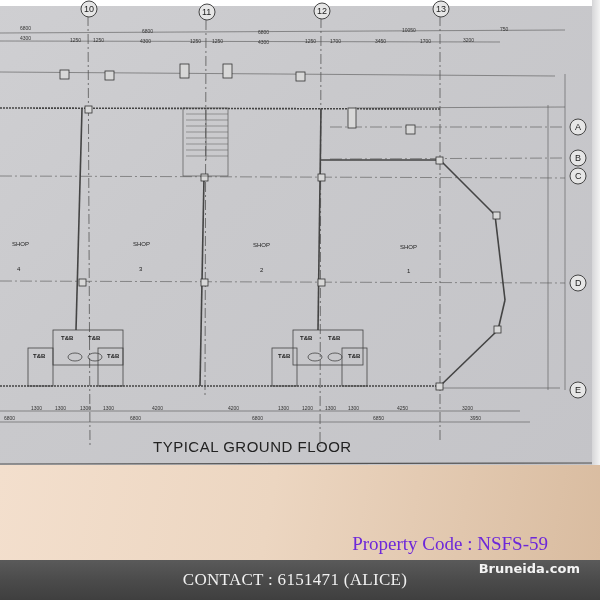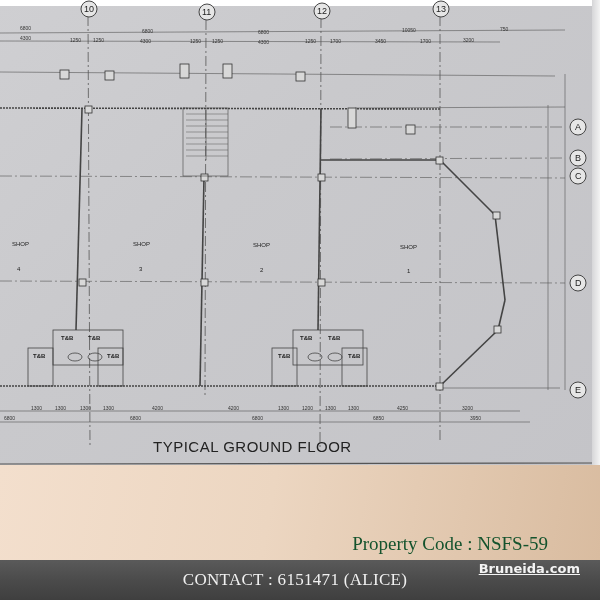--- a/index.html
+++ b/index.html
@@ -8,24 +8,24 @@
   .plan { position:absolute; left:0; top:0; width:600px; height:465px; background:linear-gradient(135deg,#cfcfd2 0%,#c9c9cc 40%,#c4c4c8 100%); overflow:hidden; }
   .plan-top-white { position:absolute; left:0; top:0; width:600px; height:6px; background:#ffffff; }
   .plan-right-white { position:absolute; right:0; top:0; width:8px; height:465px; background:linear-gradient(90deg,#d6d6d8,#f3f3f3); }
   .plan svg { position:absolute; left:0; top:0; }
   .dim { font-family:"Liberation Sans", sans-serif; font-size:5px; fill:#333; }
   .room { font-family:"Liberation Sans", sans-serif; font-size:6px; fill:#222; }
   .grid-lbl { font-family:"Liberation Sans", sans-serif; font-size:9px; fill:#222; }
   .tb { font-family:"Liberation Sans", sans-serif; font-size:6px; fill:#222; font-weight:bold; }
   .title-text { font-family:"Liberation Sans", sans-serif; font-size:15px; fill:#222; letter-spacing:0.5px; }
   .beige { position:absolute; left:0; top:465px; width:600px; height:95px; background:linear-gradient(100deg,#f3dfcd 0%,#ecd6c1 45%,#d9bca0 100%); }
-  .prop-code { position:absolute; right:52px; top:533px; font-family:"Liberation Serif", serif; font-size:19px; color:#14532d; }
+  .prop-code { position:absolute; right:52px; top:533px; font-family:"Liberation Serif", serif; font-size:19px; color:#6d28d9; }
   .contact-bar { position:absolute; left:0; top:560px; width:600px; height:40px; background:linear-gradient(180deg,#5a5a5a 0%,#4b4b4b 50%,#3f3f3f 100%); }
   .contact { position:absolute; left:0; width:590px; text-align:center; top:570px; font-family:"Liberation Serif", serif; font-size:17px; color:#f1f1f1; letter-spacing:0.3px; }
-  .watermark { position:absolute; right:20px; top:561px; font-family:"DejaVu Sans", sans-serif; font-size:13px; color:#f4f4f4; font-weight:bold;text-decoration:underline; }
+  .watermark { position:absolute; right:20px; top:561px; font-family:"DejaVu Sans", sans-serif; font-size:13px; color:#f4f4f4; font-weight:bold; }
 </style>
 </head>
 <body>
 
 <div class="frame">
   <div class="plan">
     <div class="plan-top-white"></div>
     <svg width="600" height="465" viewBox="0 0 600 465">
 
       <g stroke="#555" stroke-width="0.8">

